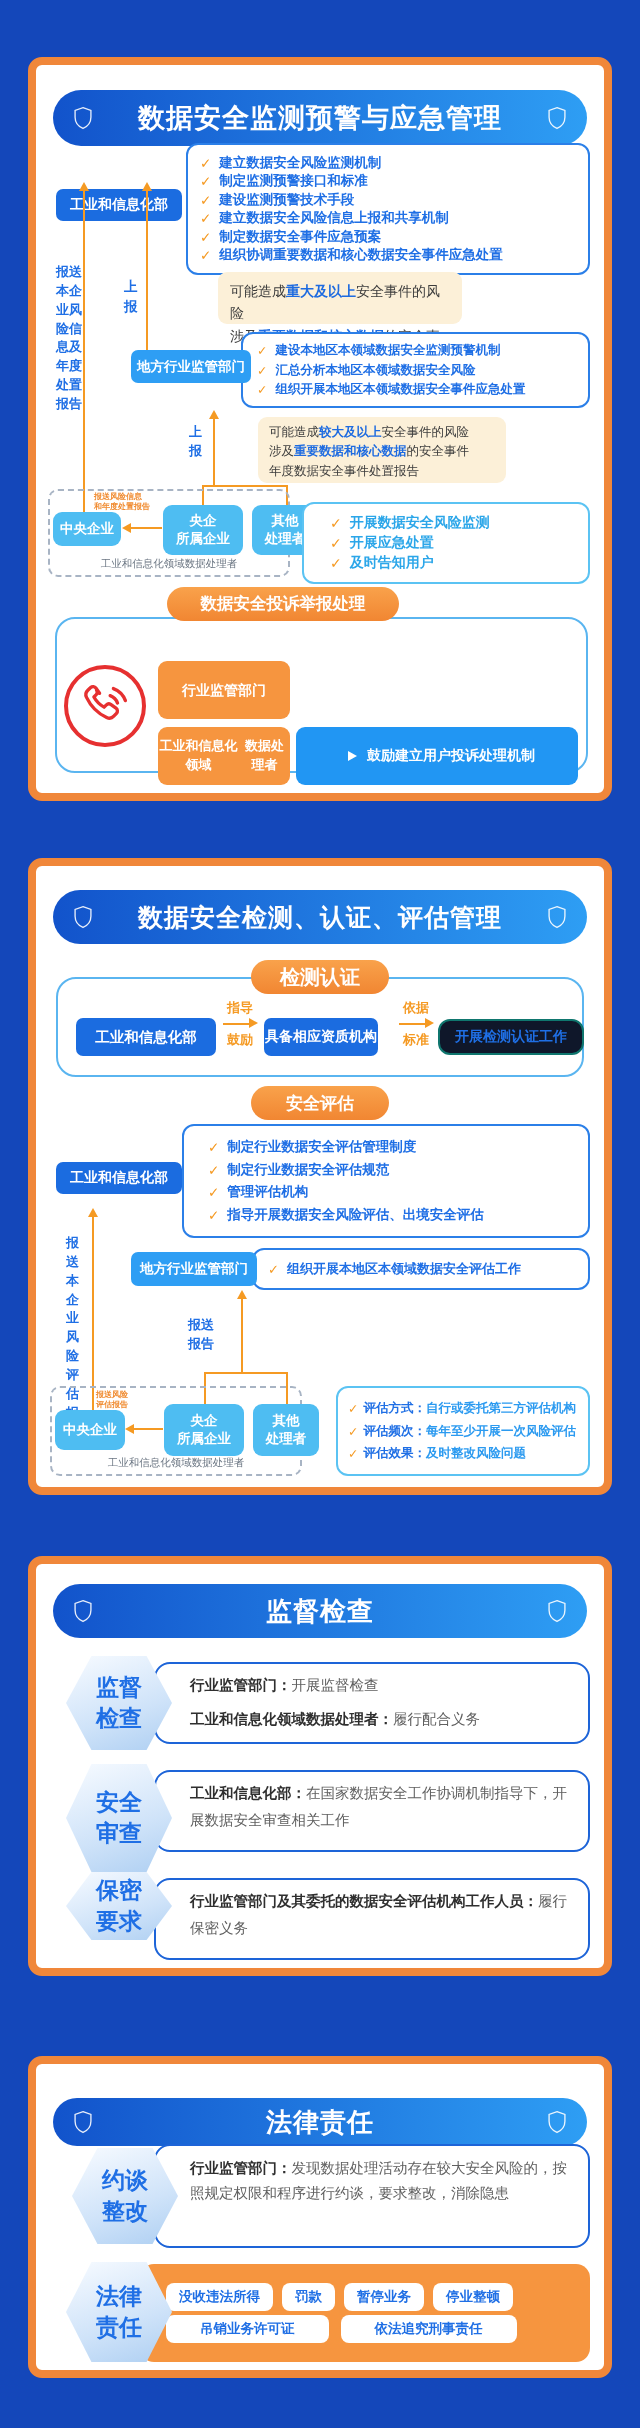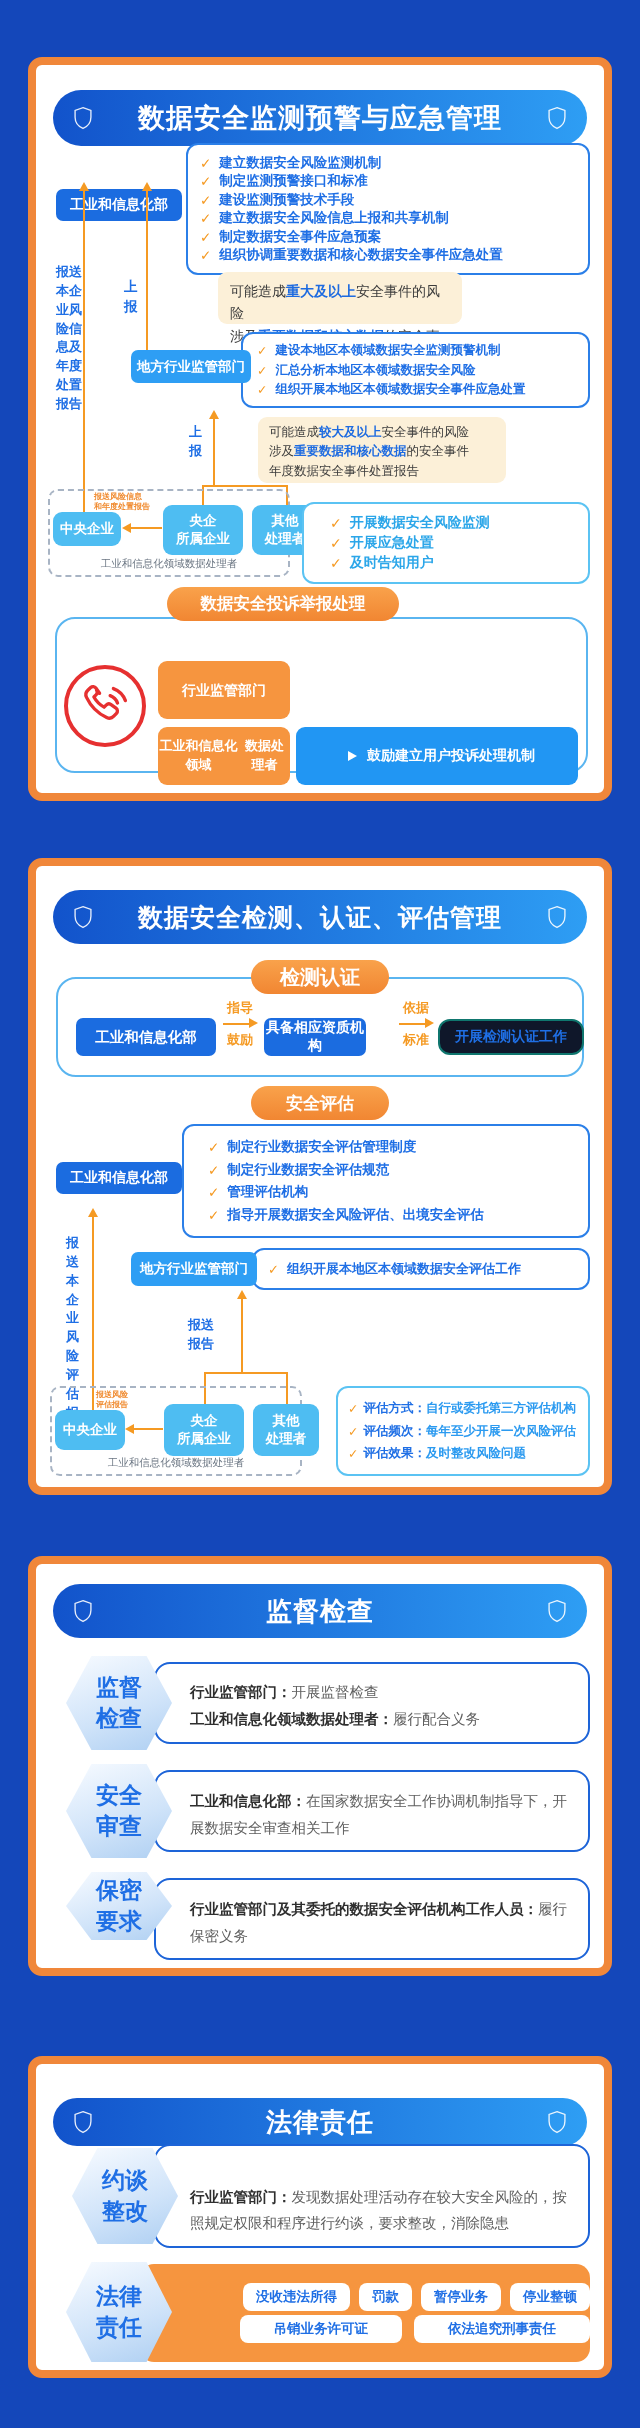--- a/index.html
+++ b/index.html
@@ -53,21 +53,21 @@
         display:flex;flex-direction:column;justify-content:center;gap:6px;box-sizing:border-box}
   .act-line{display:flex;align-items:center;gap:10px}
   .ptr{width:0;height:0;border-top:5px solid transparent;border-bottom:5px solid transparent;
        border-left:9px solid #fff;flex:none}
   
   .hex{clip-path:polygon(24% 0,76% 0,100% 50%,76% 100%,24% 100%,0 50%);
        background:linear-gradient(160deg,#f4f9ff 5%,#cfe3f9 60%,#aecff2 100%);
        color:#1f6fe5;font-weight:bold;display:flex;flex-direction:column;
        align-items:center;justify-content:center;line-height:1.35;z-index:2}
   .rowbox{border:2.5px solid #1d64d8;border-radius:16px;background:#fff;box-sizing:border-box;
-          display:flex;flex-direction:column;justify-content:flex-end}
+          display:flex;flex-direction:column;justify-content:space-between}
   .rowbox b{color:#2f2f2f}
   .rowbox span.t{color:#606060}
   
   .wpill{background:#fff;border-radius:8px;color:#1f6fe5;font-weight:bold;
          padding:5px 13px;font-size:13.5px;white-space:nowrap}
   .flowlab{color:#f59a23;font-weight:bold;font-size:13px;text-align:center}
   .whitebox{background:#0f172a;border:2px solid #0f766e;border-radius:12px;color:#1f6fe5;font-weight:bold;
             display:flex;align-items:center;justify-content:center;box-sizing:border-box}
 </style>
 </head>
@@ -231,21 +231,21 @@
   <div class="abs" style="left:20px;top:111px;width:528px;height:100px;border:2px solid #5ab5f0;border-radius:20px;box-sizing:border-box"></div>
   <div class="lbl-blue abs" style="left:40px;top:152px;width:140px;height:38px;font-size:14.5px">工业和信息化部</div>
   <div class="abs" style="left:184px;top:133px;width:40px;text-align:center">
     <div class="flowlab">指导</div>
     <div style="position:relative;height:14px">
         <div class="hline" style="left:3px;top:6px;width:26px"></div>
         <div class="ah-right" style="left:29px;top:1px"></div>
       </div>
     <div class="flowlab">鼓励</div>
   </div>
-  <div class="lbl-blue abs" style="left:228px;top:152px;width:102px;height:38px;font-size:14px">具备相应资质机构</div>
+  <div class="lbl-blue abs" style="left:228px;top:152px;width:114px;height:38px;font-size:14px">具备相应资质机构</div>
   <div class="abs" style="left:360px;top:133px;width:40px;text-align:center">
     <div class="flowlab">依据</div>
     <div style="position:relative;height:14px">
         <div class="hline" style="left:3px;top:6px;width:26px"></div>
         <div class="ah-right" style="left:29px;top:1px"></div>
       </div>
     <div class="flowlab">标准</div>
   </div>
   <div class="whitebox abs" style="left:402px;top:153px;width:146px;height:36px;font-size:14px">开展检测认证工作</div>
 
@@ -343,21 +343,21 @@
     <div><b>工业和信息化领域数据处理者：</b><span class="t">履行配合义务</span></div>
   </div>
   <div class="hex abs" style="left:30px;top:92px;width:106px;height:94px;font-size:23px">
     <span>监督</span>
     <span>检查</span>
   </div>
 
   <div class="rowbox abs" style="left:118px;top:206px;width:436px;height:82px;padding:8px 14px 8px 34px;font-size:14.5px;line-height:1.85">
     <div><b>工业和信息化部：</b><span class="t">在国家数据安全工作协调机制指导下，开展数据安全审查相关工作</span></div>
   </div>
-  <div class="hex abs" style="left:30px;top:200px;width:106px;height:94px;font-size:23px">
+  <div class="hex abs" style="left:30px;top:200px;width:106px;height:108px;font-size:23px">
     <span>安全</span>
     <span>审查</span>
   </div>
 
   <div class="rowbox abs" style="left:118px;top:314px;width:436px;height:82px;padding:8px 14px 8px 34px;font-size:14.5px;line-height:1.85">
     <div><b>行业监管部门及其委托的数据安全评估机构工作人员：</b><span class="t">履行保密义务</span></div>
   </div>
   <div class="hex abs" style="left:30px;top:308px;width:106px;height:68px;font-size:23px">
     <span>保密</span>
     <span>要求</span>
@@ -376,21 +376,21 @@
   </div>
 
   <div class="rowbox abs" style="left:118px;top:80px;width:436px;height:104px;padding:10px 16px 10px 34px;font-size:14.5px;line-height:1.75">
     <div><b>行业监管部门：</b><span class="t">发现数据处理活动存在较大安全风险的，按照规定权限和程序进行约谈，要求整改，消除隐患</span></div>
   </div>
   <div class="hex abs" style="left:36px;top:84px;width:106px;height:96px;font-size:23px">
     <span>约谈</span>
     <span>整改</span>
   </div>
 
-  <div class="abs" style="left:104px;top:200px;width:450px;height:98px;background:#f6953f;border-radius:14px;display:flex;flex-direction:column;align-items:flex-end;justify-content:center;gap:4px">
+  <div class="abs" style="left:104px;top:200px;width:450px;height:98px;background:#f6953f;border-radius:14px;display:flex;flex-direction:column;align-items:flex-start;justify-content:center;gap:4px">
     <div style="display:flex;gap:9px;margin-left:26px">
       <span class="wpill">没收违法所得</span>
       <span class="wpill">罚款</span>
       <span class="wpill">暂停业务</span>
       <span class="wpill">停业整顿</span>
     </div>
     <div style="display:flex;gap:12px;margin-left:26px">
       <span class="wpill" style="padding:5px 34px">吊销业务许可证</span>
       <span class="wpill" style="padding:5px 34px">依法追究刑事责任</span>
     </div>

